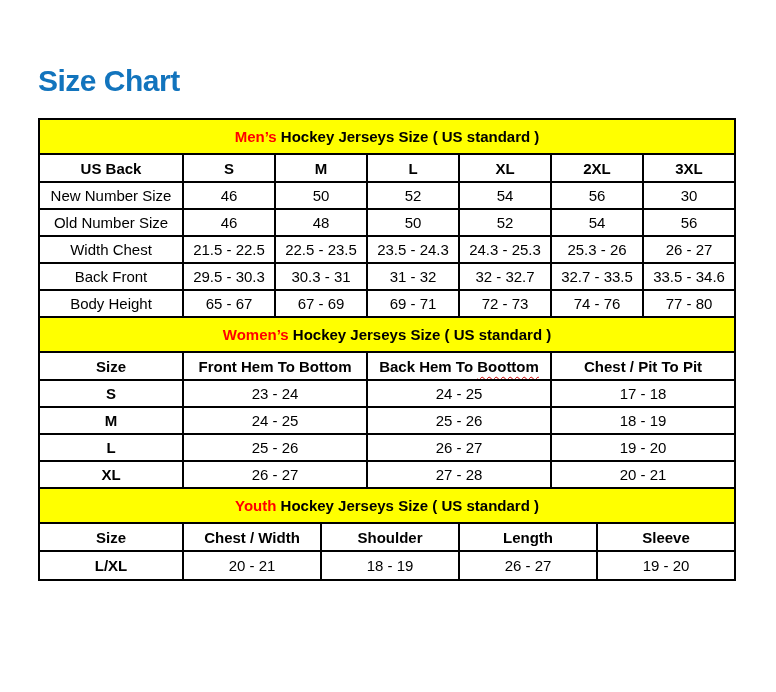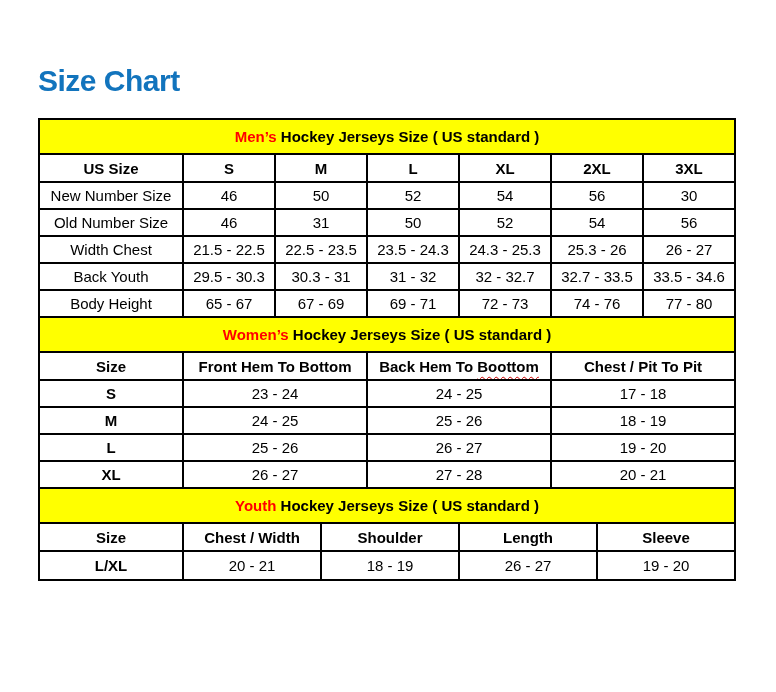--- a/index.html
+++ b/index.html
@@ -62,57 +62,57 @@
           <col style="width: 92px;">
           <col style="width: 92px;">
           <col style="width: 92px;">
           <col style="width: 92px;">
         </colgroup>
         <tbody>
           <tr>
             <td colspan="7" class="banner"><span class="hl">Men’s</span><span> Hockey Jerseys Size ( US standard )</span></td>
           </tr>
           <tr>
-            <th>US Size</th>
+            <th>US Back</th>
             <th>S</th>
             <th>M</th>
             <th>L</th>
             <th>XL</th>
             <th>2XL</th>
             <th>3XL</th>
           </tr>
           <tr>
             <td class="row-label">New Number Size</td>
             <td>46</td>
             <td>50</td>
             <td>52</td>
             <td>54</td>
             <td>56</td>
             <td>30</td>
           </tr>
           <tr>
             <td class="row-label">Old Number Size</td>
             <td>46</td>
-            <td>31</td>
+            <td>48</td>
             <td>50</td>
             <td>52</td>
             <td>54</td>
             <td>56</td>
           </tr>
           <tr>
             <td class="row-label">Width Chest</td>
             <td>21.5 - 22.5</td>
             <td>22.5 - 23.5</td>
             <td>23.5 - 24.3</td>
             <td>24.3 - 25.3</td>
             <td>25.3 - 26</td>
             <td>26 - 27</td>
           </tr>
           <tr>
-            <td class="row-label">Back Youth</td>
+            <td class="row-label">Back Front</td>
             <td>29.5 - 30.3</td>
             <td>30.3 - 31</td>
             <td>31 - 32</td>
             <td>32 - 32.7</td>
             <td>32.7 - 33.5</td>
             <td>33.5 - 34.6</td>
           </tr>
           <tr>
             <td class="row-label">Body Height</td>
             <td>65 - 67</td>

